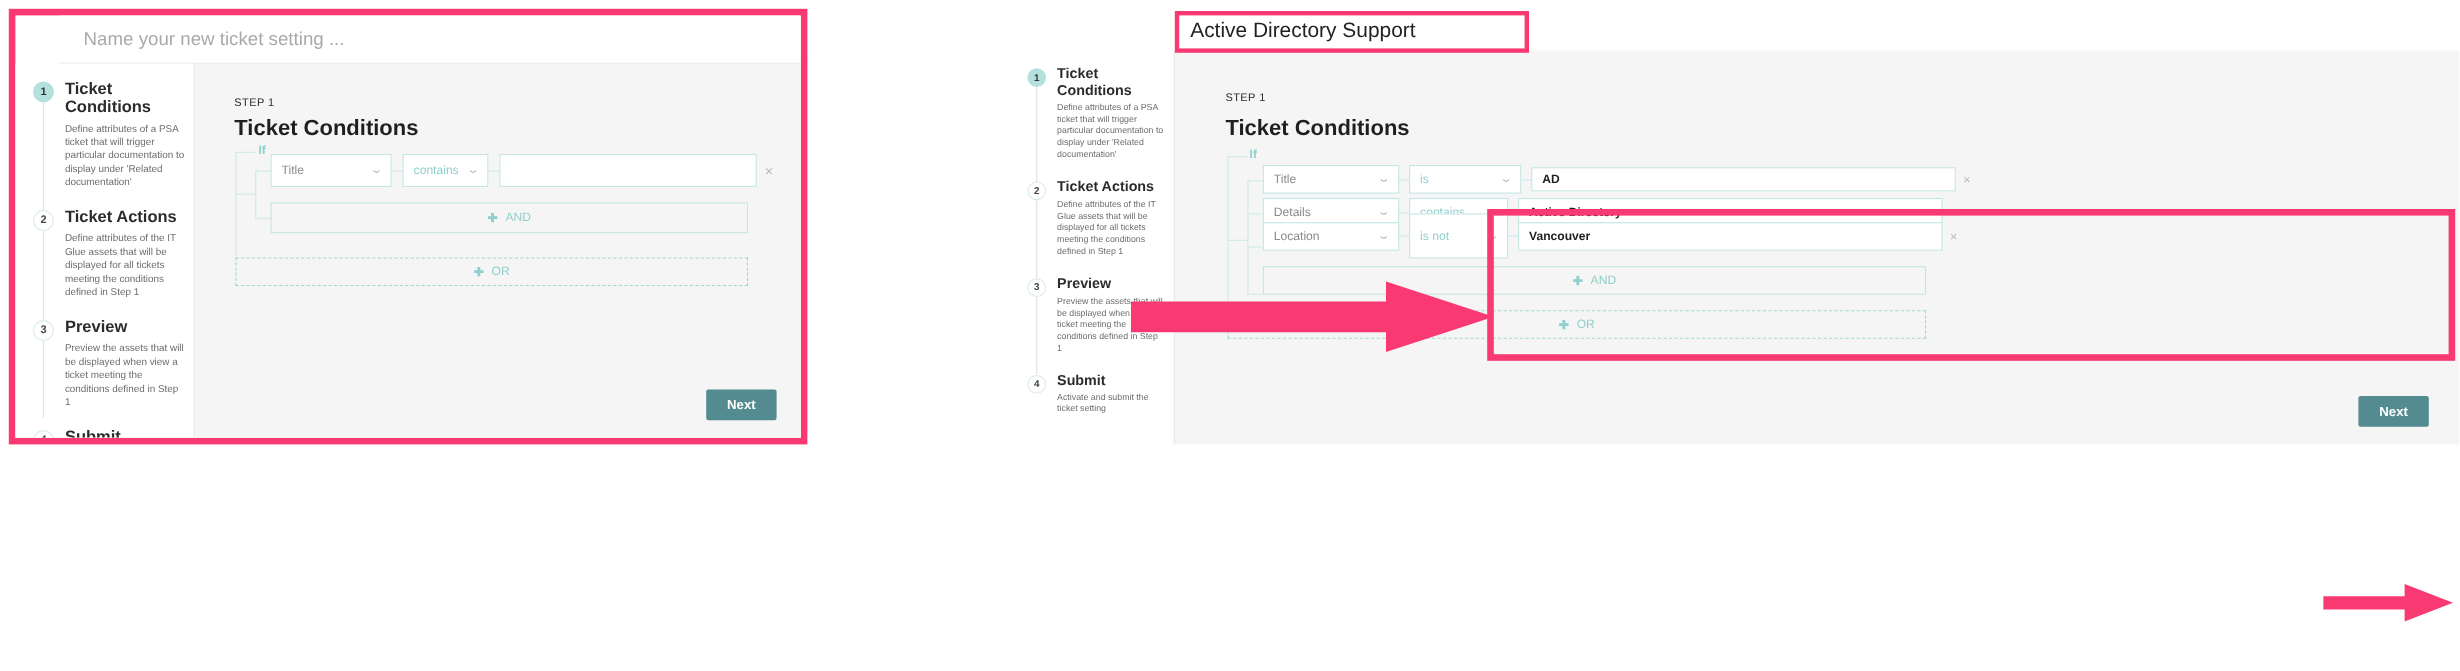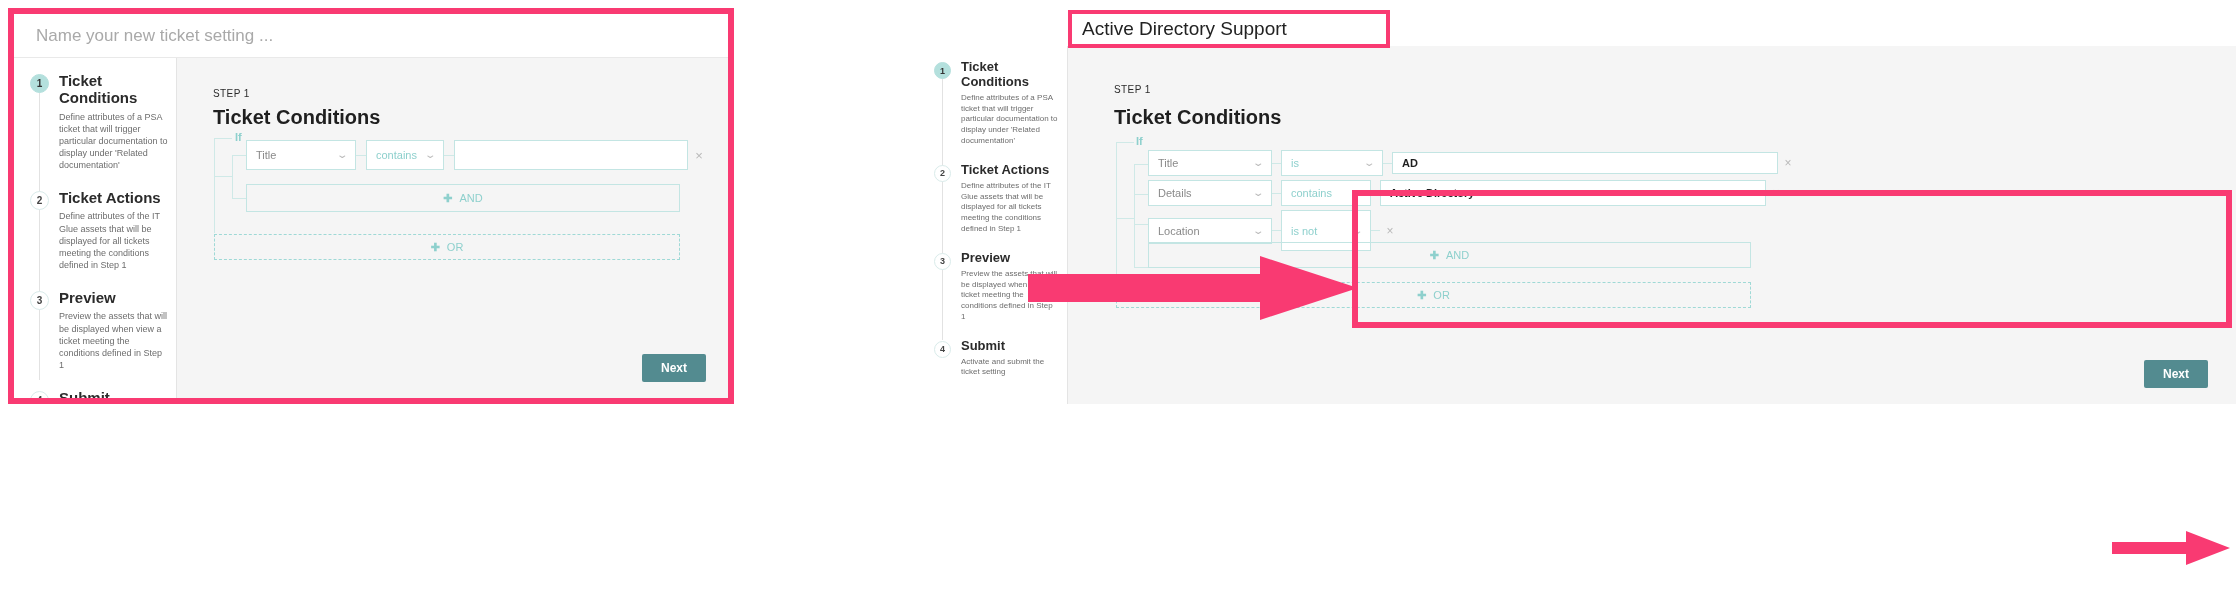--- a/index.html
+++ b/index.html
@@ -25,20 +25,21 @@
   .panel.highlighted {
     border: 6px solid #f93a72;
   }
 
   .title-bar {
     background: #ffffff;
     display: flex;
     align-items: center;
     padding-left: 22px;
     border-bottom: 1px solid #e9e9e9;
+    margin-left: 40px;
   }
   .title-placeholder {
     color: #a9a9a9;
     font-weight: 400;
   }
   .title-value {
     color: #222;
     font-weight: 400;
   }
 
@@ -390,31 +391,34 @@
               <span>contains</span>
               <span class="chev">⌄</span>
             </div>
             <span class="dash" style="width:9px;"></span>
             <div class="val" style="width:386px; height:26px; font-size:11px;">
               <span>Active Directory</span>
             </div>
             <span class="remove-x" style="width:20px; font-size:12px;">×</span>
           </div>
 
-          <div class="cond-row" style="left:80px; top:164px;">
+          <div class="cond-row" style="left:80px; top:148px;">
             <div class="sel" style="width:124px; height:26px; font-size:11px;">
               <span>Location</span>
               <span class="chev">⌄</span>
             </div>
             <span class="dash" style="width:9px;"></span>
             <div class="sel op" style="width:90px; height:41px; font-size:11px;">
               <span>is not</span>
               <span class="chev">⌄</span>
             </div>
             <span class="dash" style="width:9px;"></span>
+            <div class="val" style="width:386px; height:26px; font-size:11px;">
+              <span>Vancouver</span>
+            </div>
             <span class="remove-x" style="width:20px; font-size:12px;">×</span>
           </div>
 
           <div class="add-and" style="left:80px; top:196px; width:603px; height:26px; font-size:11px;">
             <span class="plus">✚</span>
             <span>AND</span>
           </div>
 
           <div class="add-or" style="left:48px; top:236px; width:635px; height:26px; font-size:11px;">
             <span class="plus">✚</span>

